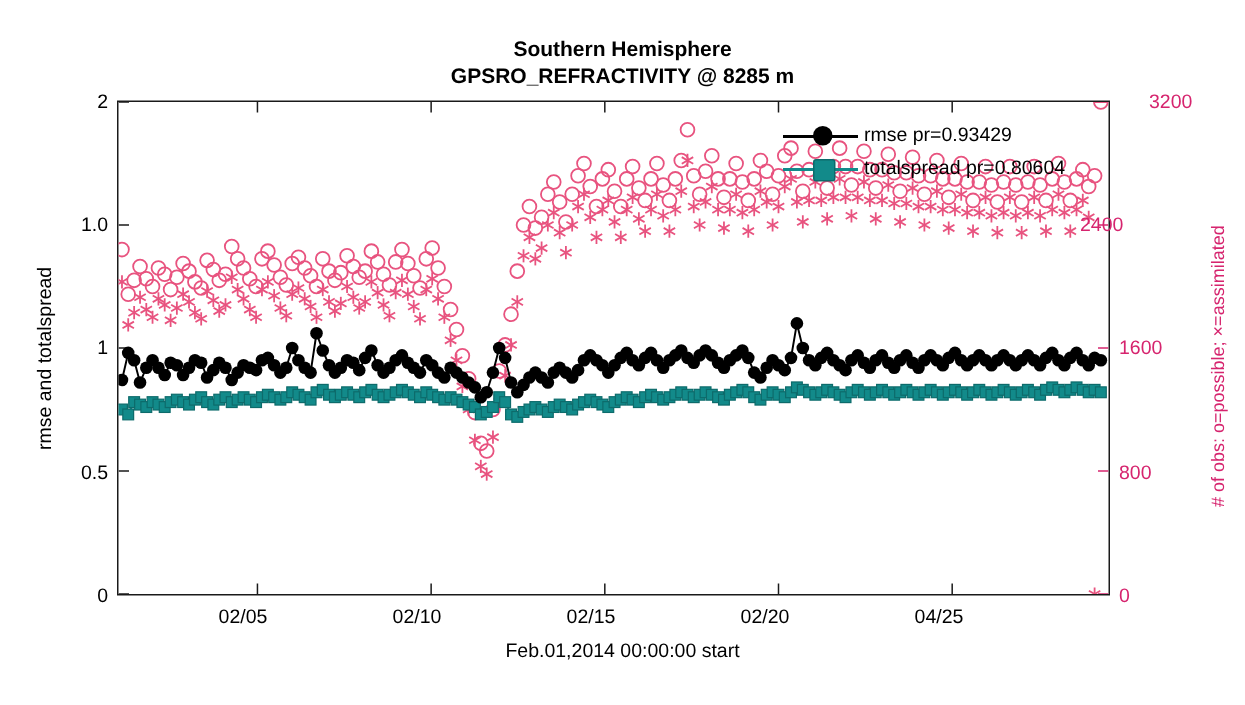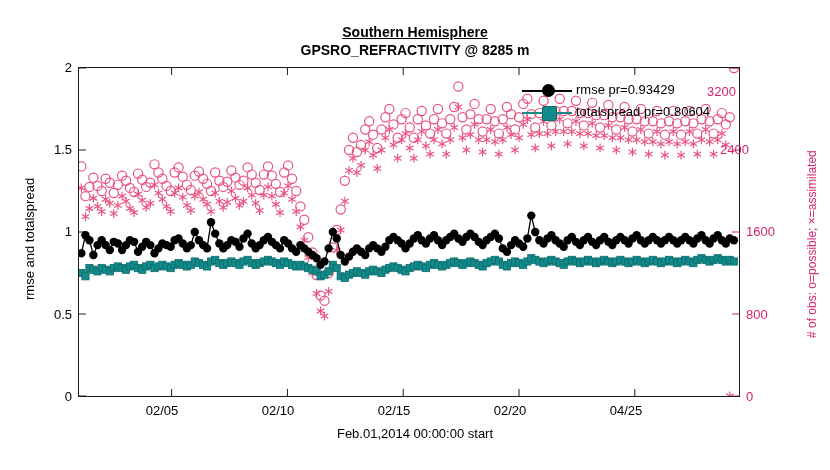--- a/index.html
+++ b/index.html
@@ -1,20 +1,20 @@
 <!DOCTYPE html>
 <html><head>
 <meta charset="utf-8">
 <style>
   html,body{margin:0;padding:0;}
   body{width:830px;height:470px;background:#ffffff;font-family:"Liberation Sans",sans-serif;overflow:hidden;}
   #root{position:relative;width:830px;height:470px;}
 
   .title{position:absolute;left:0;right:0;text-align:center;font-weight:bold;font-size:14px;color:#000;}
-  #title1{top:24px;text-decoration:underline;}
+  #title1{top:24px;}
   #title2{top:42px;}
 
   
   #plot{position:absolute;left:78px;top:67px;width:662px;height:330px;border:1px solid #1a1a1a;box-sizing:border-box;background:#fff;}
   #plotinner{position:absolute;left:0;top:0;width:100%;height:100%;}
   .ylabL{position:absolute;text-align:right;font-size:13px;color:#000;width:46px;}
   .ylabR{position:absolute;text-align:left;font-size:13px;color:#d6246e;width:50px;}
   .xlab{position:absolute;text-align:center;font-size:13px;color:#000;width:70px;}
 
   .axisTitleL{position:absolute;font-size:13px;color:#000;transform:rotate(-90deg);transform-origin:left top;white-space:nowrap;}
@@ -1034,26 +1034,26 @@
         <circle cx="634.53" cy="170.56" r="4.2" fill="#000"></circle>
         <circle cx="638.69" cy="167.28" r="4.2" fill="#000"></circle>
         <circle cx="642.86" cy="172.20" r="4.2" fill="#000"></circle>
         <circle cx="646.80" cy="175.48" r="4.2" fill="#000"></circle>
         <circle cx="650.74" cy="170.56" r="4.2" fill="#000"></circle>
         <circle cx="654.91" cy="172.20" r="4.2" fill="#000"></circle>
       </svg>
   </div>
 
   <div class="ylabL" style="left:26px;top:60px;">2</div>
-  <div class="ylabL" style="left:26px;top:142px;">1.5</div>
+  <div class="ylabL" style="left:26px;top:142px;">1.0</div>
   <div class="ylabL" style="left:26px;top:224px;">1</div>
   <div class="ylabL" style="left:26px;top:307px;">0.5</div>
   <div class="ylabL" style="left:26px;top:389px;">0</div>
 
-  <div class="ylabR" style="left:707px;top:60px;margin-top:24px;">3200</div>
+  <div class="ylabR" style="left:766px;top:60px;">3200</div>
   <div class="ylabR" style="left:720px;top:142px;">2400</div>
   <div class="ylabR" style="left:746px;top:224px;">1600</div>
   <div class="ylabR" style="left:746px;top:307px;">800</div>
   <div class="ylabR" style="left:746px;top:389px;">0</div>
 
   <div class="xlab" style="left:127px;top:403px;">02/05</div>
   <div class="xlab" style="left:243px;top:403px;">02/10</div>
   <div class="xlab" style="left:359px;top:403px;">02/15</div>
   <div class="xlab" style="left:475px;top:403px;">02/20</div>
   <div class="xlab" style="left:591px;top:403px;">04/25</div>

